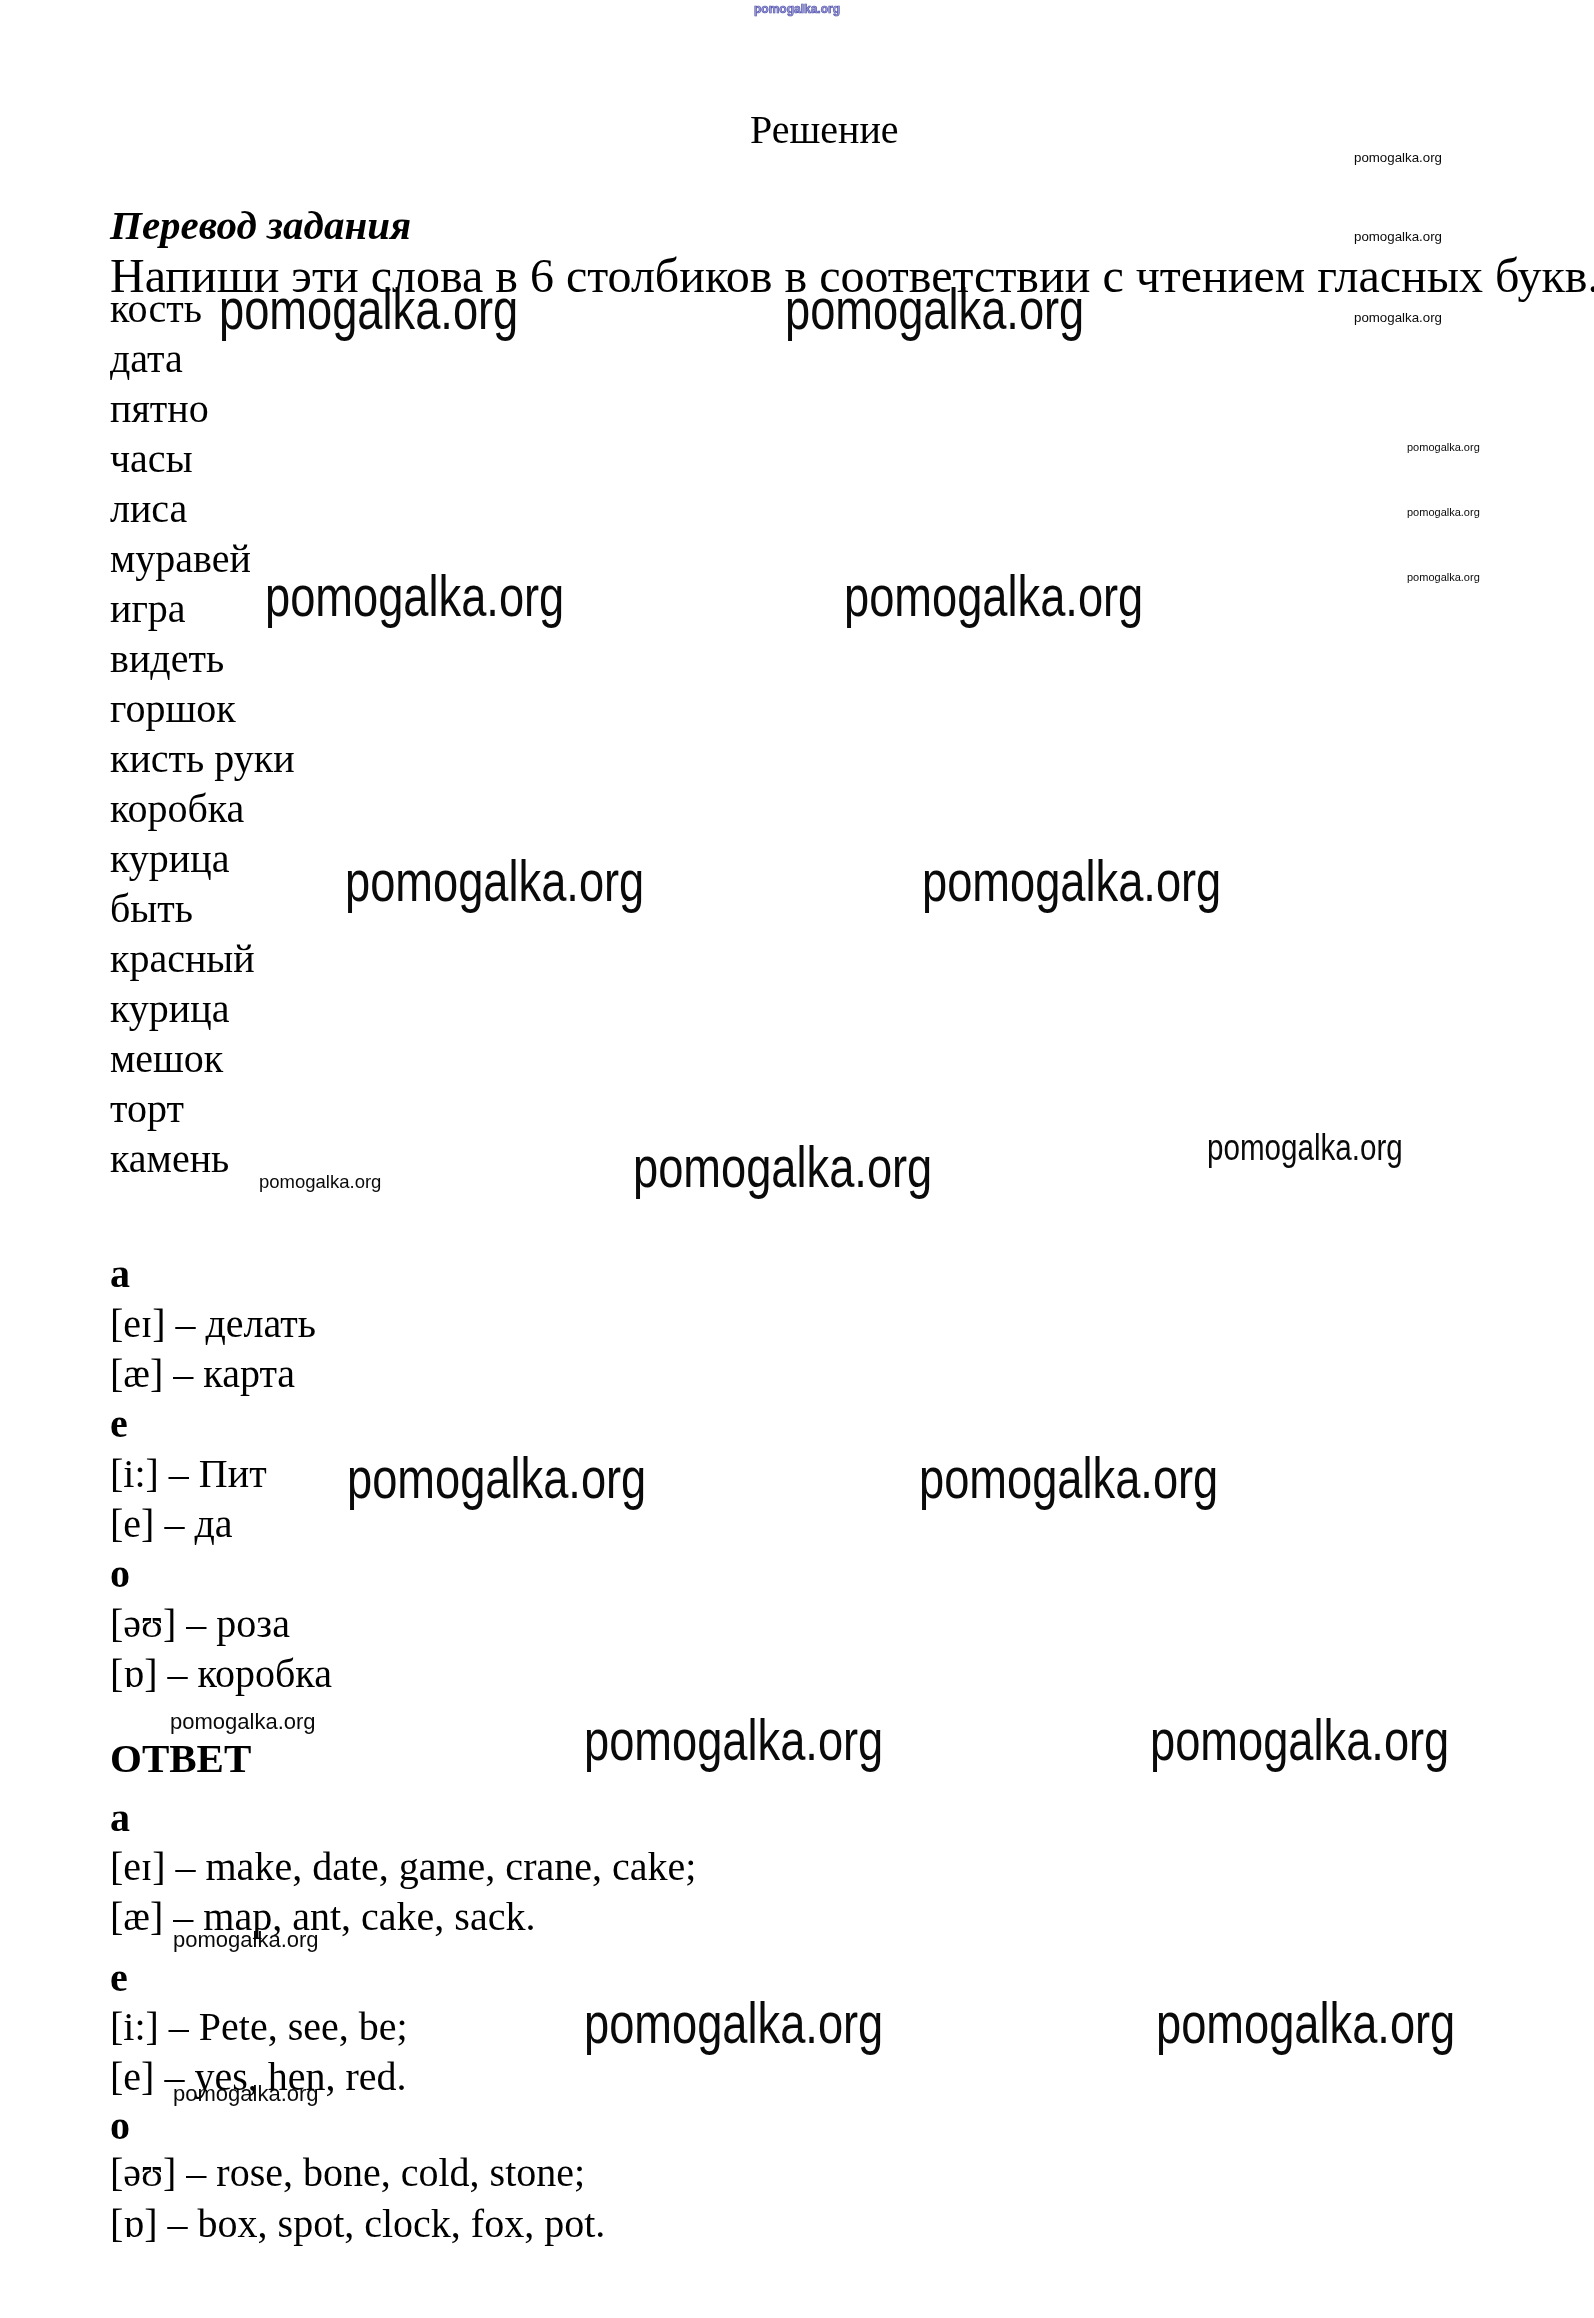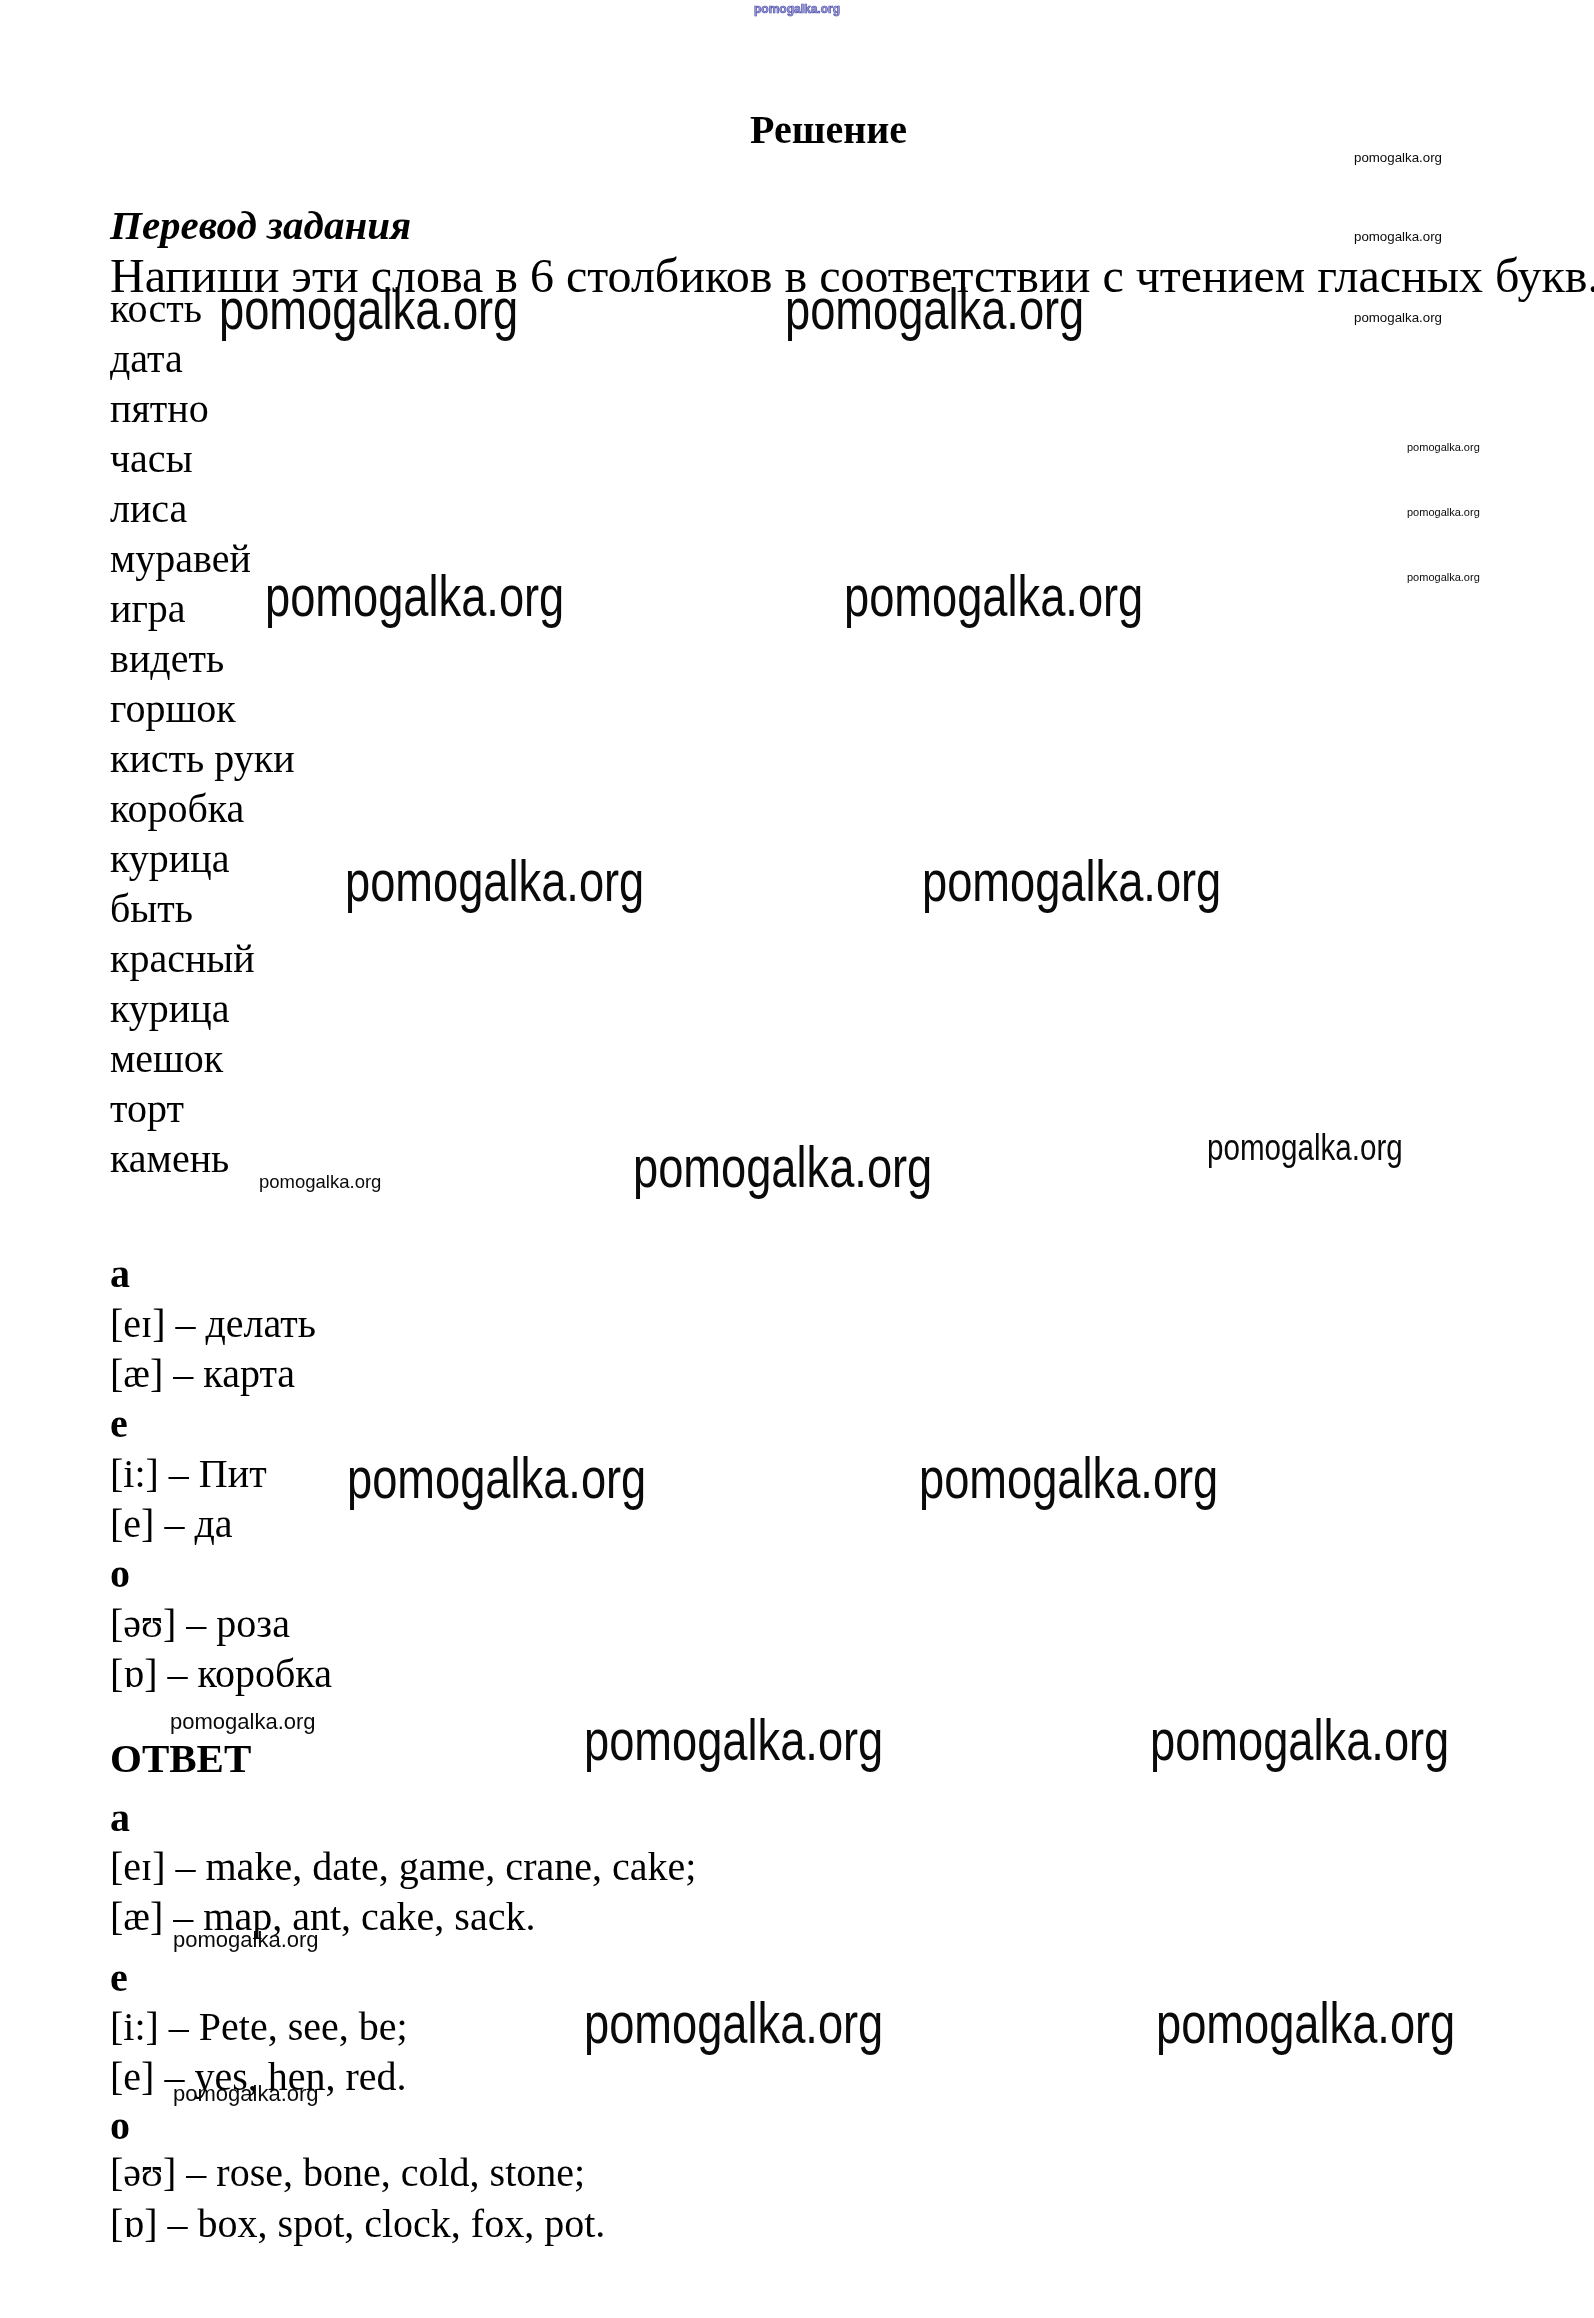--- a/index.html
+++ b/index.html
@@ -7,21 +7,21 @@
     position:relative;
     width:1594px;
     height:2319px;
     background:#ffffff;
     overflow:hidden;
     font-family:"Liberation Serif","DejaVu Serif",serif;
     color:#000000;
     padding-left:12px;
   }
   .abs{position:absolute;white-space:nowrap;}
-  .title{font-size:40px;line-height:1.1;font-weight:bold;}
+  .title{font-size:40px;line-height:1.1;}
   .heading-italic{font-size:41px;font-weight:bold;font-style:italic;line-height:1.1;}
   .body-line{font-size:48px;line-height:1.1;}
   .bold{font-weight:bold;}
   .word-list{position:absolute;left:110px;top:284px;font-size:40px;line-height:50px;white-space:nowrap;}
   .phon-list{position:absolute;left:110px;top:1249px;font-size:40px;line-height:50px;white-space:nowrap;}
   .answer-line{position:absolute;left:110px;font-size:40px;line-height:44px;white-space:nowrap;}
   .answer-heading{position:absolute;left:110px;font-size:41px;font-weight:bold;line-height:44px;white-space:nowrap;}
 
   
   .wm{

